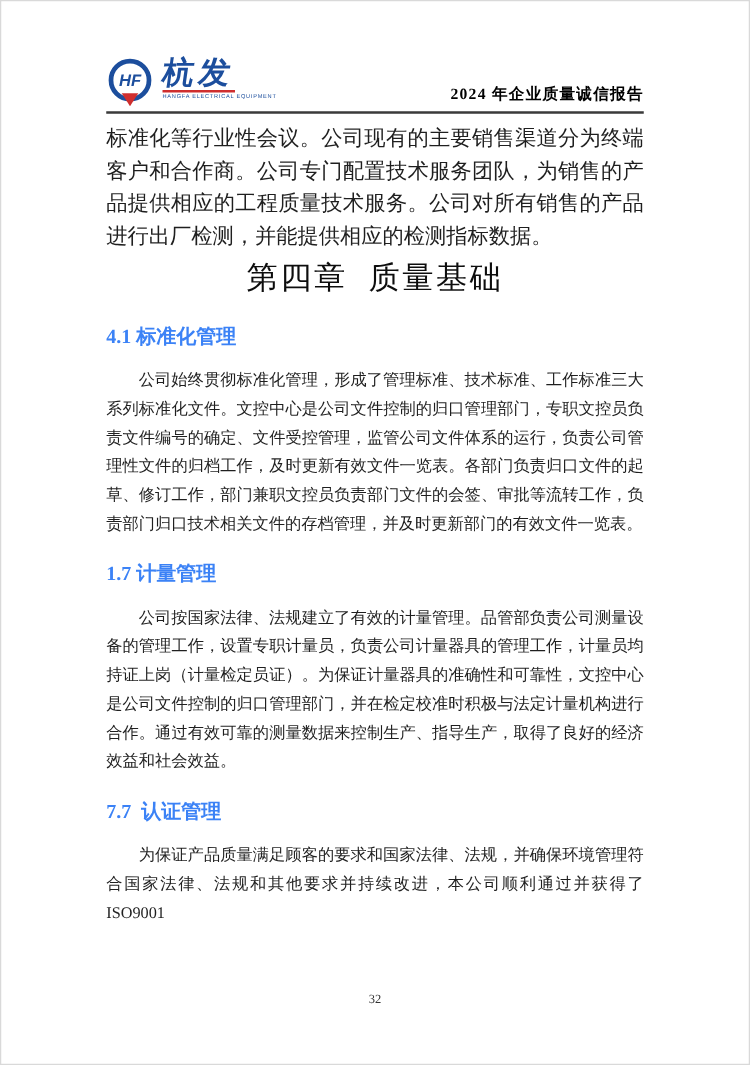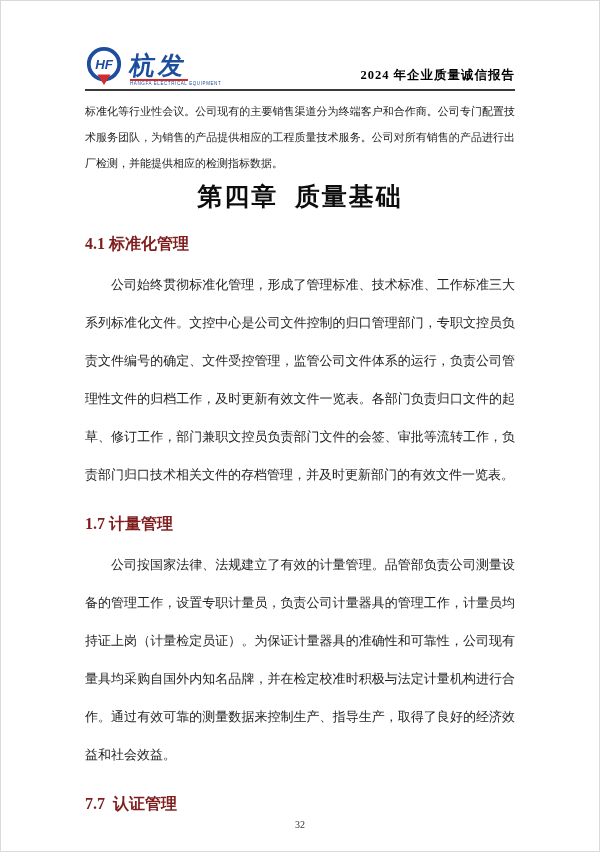--- a/index.html
+++ b/index.html
@@ -17,21 +17,21 @@
     overflow:hidden;
   }
   
   .header {
     display:flex; justify-content:space-between; align-items:flex-end;
     border-bottom:2px solid #3a3a3a;
     padding-bottom:3px;
     height:44px;
     flex:0 0 auto;
   }
-  .logo { display:flex; align-items:flex-end; gap:7px; }
+  .logo { display:flex; align-items:flex-start; gap:7px; }
   .logo-mark { width:38px; height:40px; display:block; }
   .brand-block { display:flex; flex-direction:column; line-height:1; }
   .brand-cn {
     font-size:25px; font-weight:bold; color:#1c4e9d;
     transform:skewX(-8deg);
     letter-spacing:4px;
     font-family:"Liberation Serif","DejaVu Serif",serif;
   }
   .brand-rule { height:2px; background:#cf2e2e; width:58px; margin-top:1px; }
   .logo-tagline {
@@ -39,37 +39,37 @@
     font-family:"Liberation Sans","DejaVu Sans",sans-serif;
     white-space:nowrap;
   }
   .report-title {
     font-size:12.5px; font-weight:700; color:#000000; letter-spacing:1px;
     padding-bottom:2px; white-space:nowrap;
   }
   
   .intro {
     margin:7px 0 0 0;
-    font-size:11px; line-height:26px;
+    font-size:17px; line-height:26px;
     text-align:justify; text-justify:inter-ideograph;
   }
   .chapter-title {
     margin:4px 0 0 0;
-    font-size:25px; line-height:34px; font-weight:bold;
+    font-size:25px; line-height:34px; font-weight:normal;
     text-align:center; letter-spacing:2px; color:#0d0d0d;
     white-space:pre-wrap;
   }
   .section-heading {
     margin:20px 0 0 0;
-    font-size:16px; line-height:20px; font-weight:bold; color:#7f1d1d;
+    font-size:16px; line-height:20px; font-weight:bold; color:#3b82f6;
     white-space:pre-wrap;
   }
   .para {
     margin:12px 0 0 0;
-    font-size:13px; line-height:38px;
+    font-size:13px; line-height:23px;
     text-align:justify; text-justify:inter-ideograph;
     text-indent:2em;
   }
   .para + .para { margin-top:0; }
   
   .footer {
     margin-top:auto;
     flex:0 0 auto;
     text-align:center;
     padding-bottom:45px;
@@ -98,21 +98,22 @@
   </div>
 
   <p class="intro">标准化等行业性会议。公司现有的主要销售渠道分为终端客户和合作商。公司专门配置技术服务团队，为销售的产品提供相应的工程质量技术服务。公司对所有销售的产品进行出厂检测，并能提供相应的检测指标数据。</p>
 
   <h1 class="chapter-title">第四章  质量基础</h1>
 
   <h2 class="section-heading">4.1 标准化管理</h2>
   <p class="para">公司始终贯彻标准化管理，形成了管理标准、技术标准、工作标准三大系列标准化文件。文控中心是公司文件控制的归口管理部门，专职文控员负责文件编号的确定、文件受控管理，监管公司文件体系的运行，负责公司管理性文件的归档工作，及时更新有效文件一览表。各部门负责归口文件的起草、修订工作，部门兼职文控员负责部门文件的会签、审批等流转工作，负责部门归口技术相关文件的存档管理，并及时更新部门的有效文件一览表。</p>
 
   <h2 class="section-heading">1.7 计量管理</h2>
-  <p class="para">公司按国家法律、法规建立了有效的计量管理。品管部负责公司测量设备的管理工作，设置专职计量员，负责公司计量器具的管理工作，计量员均持证上岗（计量检定员证）。为保证计量器具的准确性和可靠性，公司现有量具均采购自国外内知名品牌，并在检定校准时积极与法定计量机构进行合作。通过有效可靠的测量数据来控制生产、指导生产，取得了良好的经济效益和社会效益。</p>
+  <p class="para">公司按国家法律、法规建立了有效的计量管理。品管部负责公司测量设备的管理工作，设置专职计量员，负责公司计量器具的管理工作，计量员均持证上岗（计量检定员证）。为保证计量器具的准确性和可靠性，文控中心是公司文件控制的归口管理部门，并在检定校准时积极与法定计量机构进行合作。通过有效可靠的测量数据来控制生产、指导生产，取得了良好的经济效益和社会效益。</p>
 
   <h2 class="section-heading">7.7  认证管理</h2>
+  <p class="para">为保证产品质量满足顾客的要求和国家法律、法规，并确保环境管理符合国家法律、法规和其他要求并持续改进，本公司顺利通过并获得了 ISO9001</p>
 
   <div class="footer">
     <span class="page-number">32</span>
   </div>
 
 </div>
 
 </body></html>

